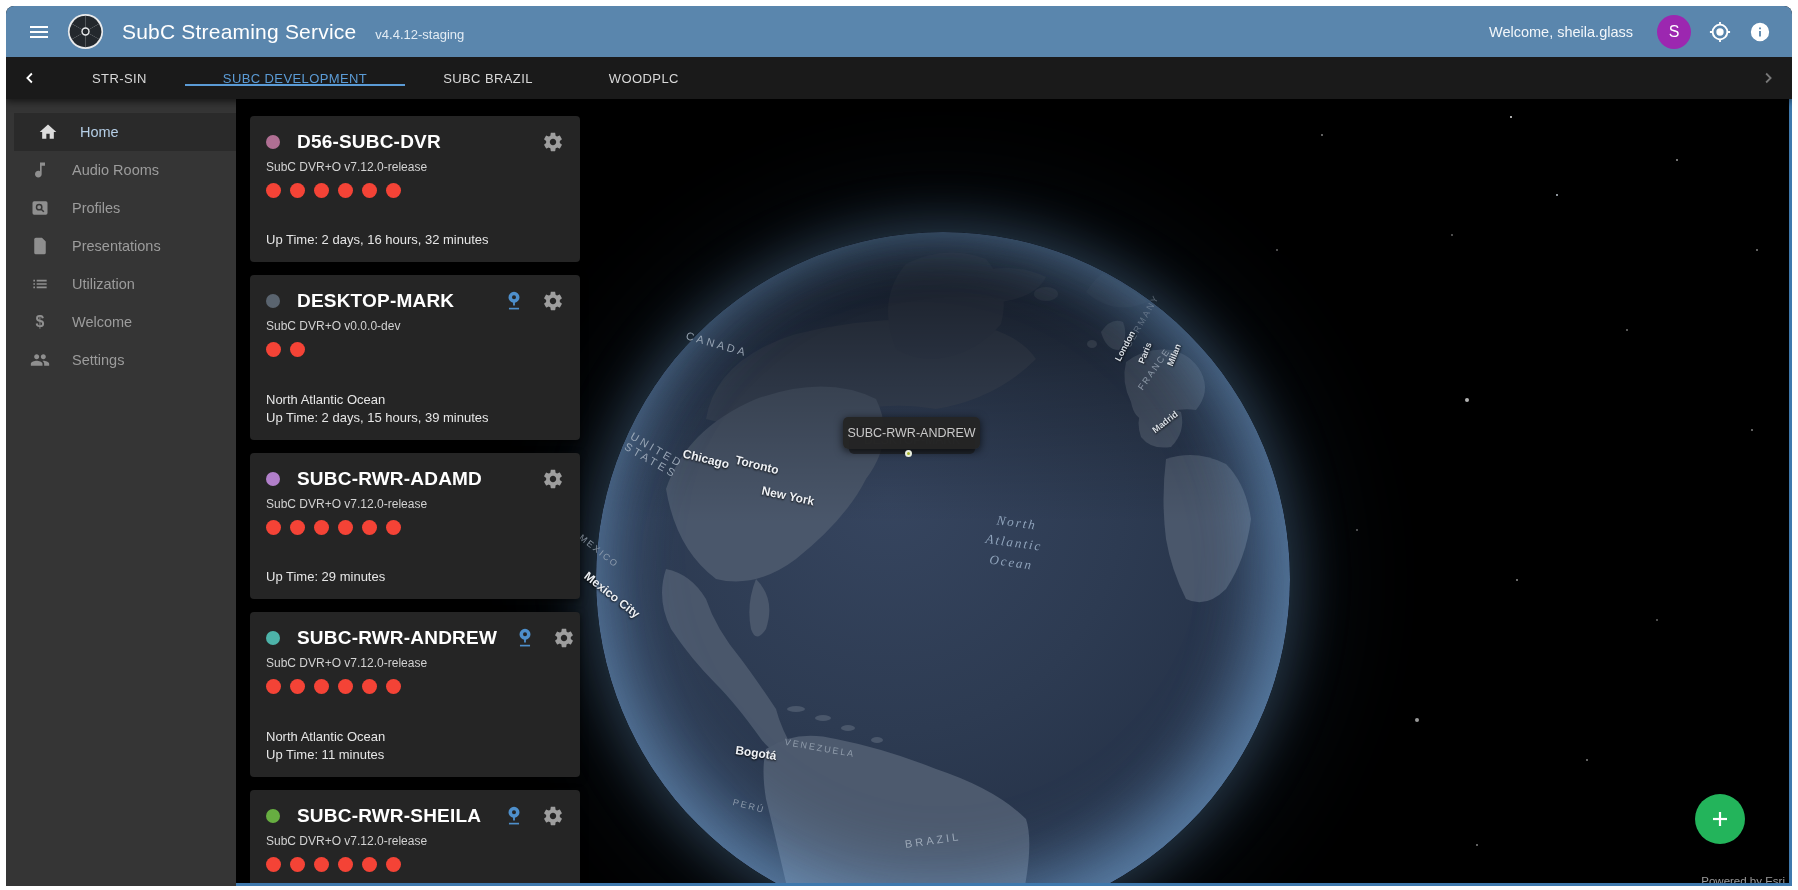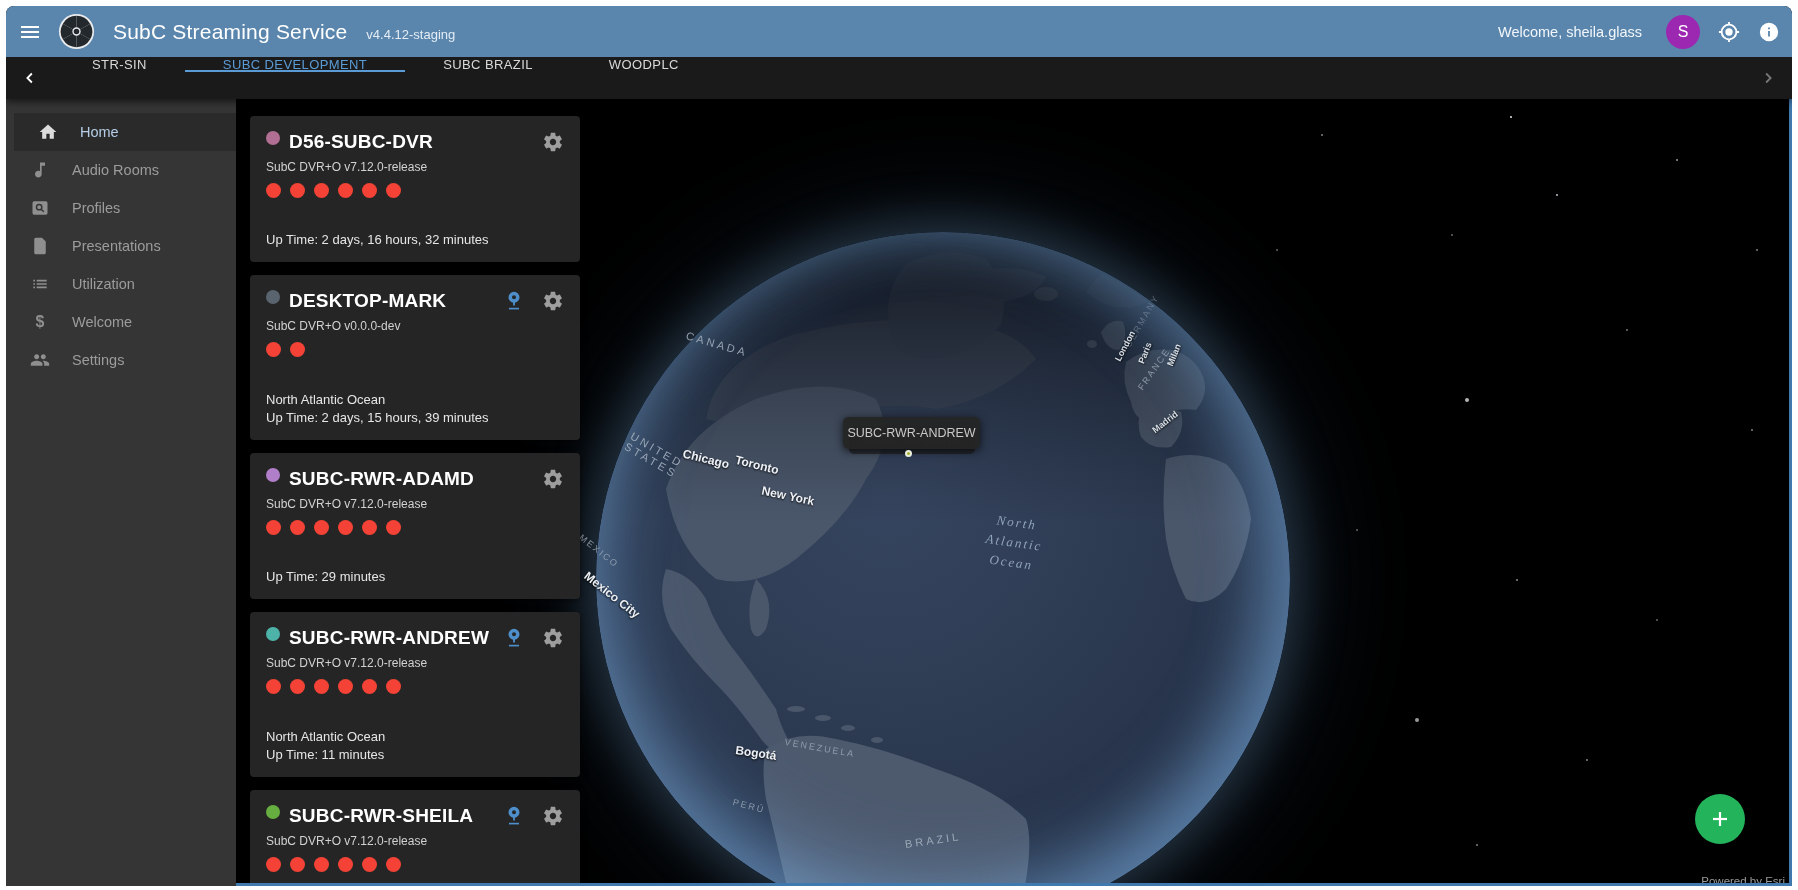--- a/index.html
+++ b/index.html
@@ -1,37 +1,37 @@
 <!DOCTYPE html>
 <html style="--header-bg: #5a86ad; --avatar-bg: #9c27b0; --tab-active: #5b9bd5; --alert-dot: #f44336; --fab-bg: #23b45b; --pin-blue: #4e8fcb; --map-border: #3f79ad;"><head>
 <meta charset="utf-8">
 <style>
   * { margin:0; padding:0; box-sizing:border-box; }
   html,body { width:1798px; height:890px; background:#ffffff; font-family:"Liberation Sans","DejaVu Sans",sans-serif; overflow:hidden; }
   .app { position:absolute; left:6px; top:6px; width:1786px; height:880px; background:#000; border-radius:8px 8px 0 0; overflow:hidden; display:flex; flex-direction:column; }
 
   
-  .header { height:51px; flex:0 0 51px; background:var(--header-bg,#5a86ad); display:flex; align-items:center; padding:0 12px; gap:12px; z-index:10;justify-content:center; }
+  .header { height:51px; flex:0 0 51px; background:var(--header-bg,#5a86ad); display:flex; align-items:center; padding:0 21px; gap:12px; z-index:10;justify-content:center; }
   .icon-btn { background:none; border:none; cursor:pointer; display:flex; align-items:center; justify-content:center; padding:0; }
   .burger svg { width:24px; height:24px; fill:#fff; }
   .logo { width:37px; height:37px; margin-left:4px; }
   .app-title { color:#fff; font-size:21px; font-weight:500; letter-spacing:.2px; margin-left:6px; white-space:nowrap; }
   .app-version { color:#e3ecf4; font-size:13px; margin-left:7px; margin-top:5px; }
   .header-right { margin-left:auto; display:flex; align-items:center; gap:18px; }
   .welcome { color:#f2f6fa; font-size:14.5px; margin-right:6px; }
   .avatar { width:34px; height:34px; border-radius:50%; background:var(--avatar-bg,#9c27b0); color:#fff; font-size:16px; display:flex; align-items:center; justify-content:center; cursor:pointer; border:none; }
   .hdr-ic svg { width:22px; height:22px; fill:#fff; }
 
   
   .tabbar { height:42px; flex:0 0 42px; background:#1a1a1a; display:flex; align-items:stretch; box-shadow:0 3px 7px rgba(0,0,0,.55); z-index:9; }
   .tab-chevron { width:48px; background:none; border:none; cursor:pointer; display:flex; align-items:center; justify-content:center; }
   .tab-chevron svg { width:18px; height:18px; stroke:#fff; stroke-width:2.4; fill:none; }
   .tab-chevron.right svg { stroke:#777; }
   .tab-chevron.right { margin-left:auto; }
-  .tab-list { display:flex; align-items:flex-start; }
+  .tab-list { display:flex; align-items:center; }
   .tab { padding:0 38px; background:none; border:none; display:flex; align-items:center; font-size:13px; letter-spacing:.4px; color:#d9d9d9; cursor:pointer; position:relative; font-family:inherit; white-space:nowrap; }
   .tab.active { color:var(--tab-active,#5b9bd5); }
   .tab.active::after { content:""; position:absolute; left:0; right:0; bottom:0; height:2px; background:var(--tab-active,#5b9bd5); }
 
   
   .main { flex:1; display:flex; min-height:0; }
   .sidebar { width:230px; flex:0 0 230px; background:#353535; padding-top:14px; z-index:8; }
   .side-item { height:38px; display:flex; align-items:center; padding-left:24px; gap:22px; color:#9c9c9c; font-size:14.5px; cursor:pointer; }
   .side-item .side-icon { width:20px; height:20px; display:flex; color:#8f8f8f; }
   .side-item .side-icon svg { width:20px; height:20px; fill:currentColor; }
@@ -83,21 +83,21 @@
     background:var(--fab-bg,#23b45b); color:#fff; cursor:pointer; box-shadow:0 3px 10px rgba(0,0,0,.6);
     display:flex; align-items:center; justify-content:center; z-index:6; }
   .fab svg { width:24px; height:24px; stroke:#fff; stroke-width:2.2; }
   .attribution { position:absolute; right:4px; bottom:-4px; color:#9a9a9a; font-size:11.5px; z-index:5; }
 
   
   .cards { position:absolute; left:14px; top:17px; width:330px; display:flex; flex-direction:column; gap:13px; z-index:7; }
   .card { background:#252525; border-radius:4px; min-height:146px; padding:15px 16px 13px; display:flex; flex-direction:column;
     box-shadow:0 2px 7px rgba(0,0,0,.55); cursor:pointer; }
   .card.tall { min-height:165px; }
-  .card-head { display:flex; gap:9px; }
+  .card-head { display:flex; align-items:center; gap:17px; }
   .status-dot { width:14px; height:14px; border-radius:50%; flex:0 0 14px; }
   .card-title { font-size:19px; font-weight:bold; color:#fff; letter-spacing:.2px; flex:1; white-space:nowrap; }
   .head-icons { display:flex; gap:17px; align-items:center; }
   .head-icons .pin svg { width:22px; height:22px; fill:var(--pin-blue,#4e8fcb); }
   .head-icons .gear svg { width:22px; height:22px; fill:#9e9e9e; }
   .card-version { font-size:12px; color:#d2d2d2; margin-top:7px; }
   .alert-dots { display:flex; gap:9px; margin-top:9px; }
   .alert-dot { width:15px; height:15px; border-radius:50%; background:var(--alert-dot,#f44336); }
   .card-bottom { margin-top:auto; font-size:13px; color:#e6e6e6; line-height:18px; padding-top:10px; }
 </style>

